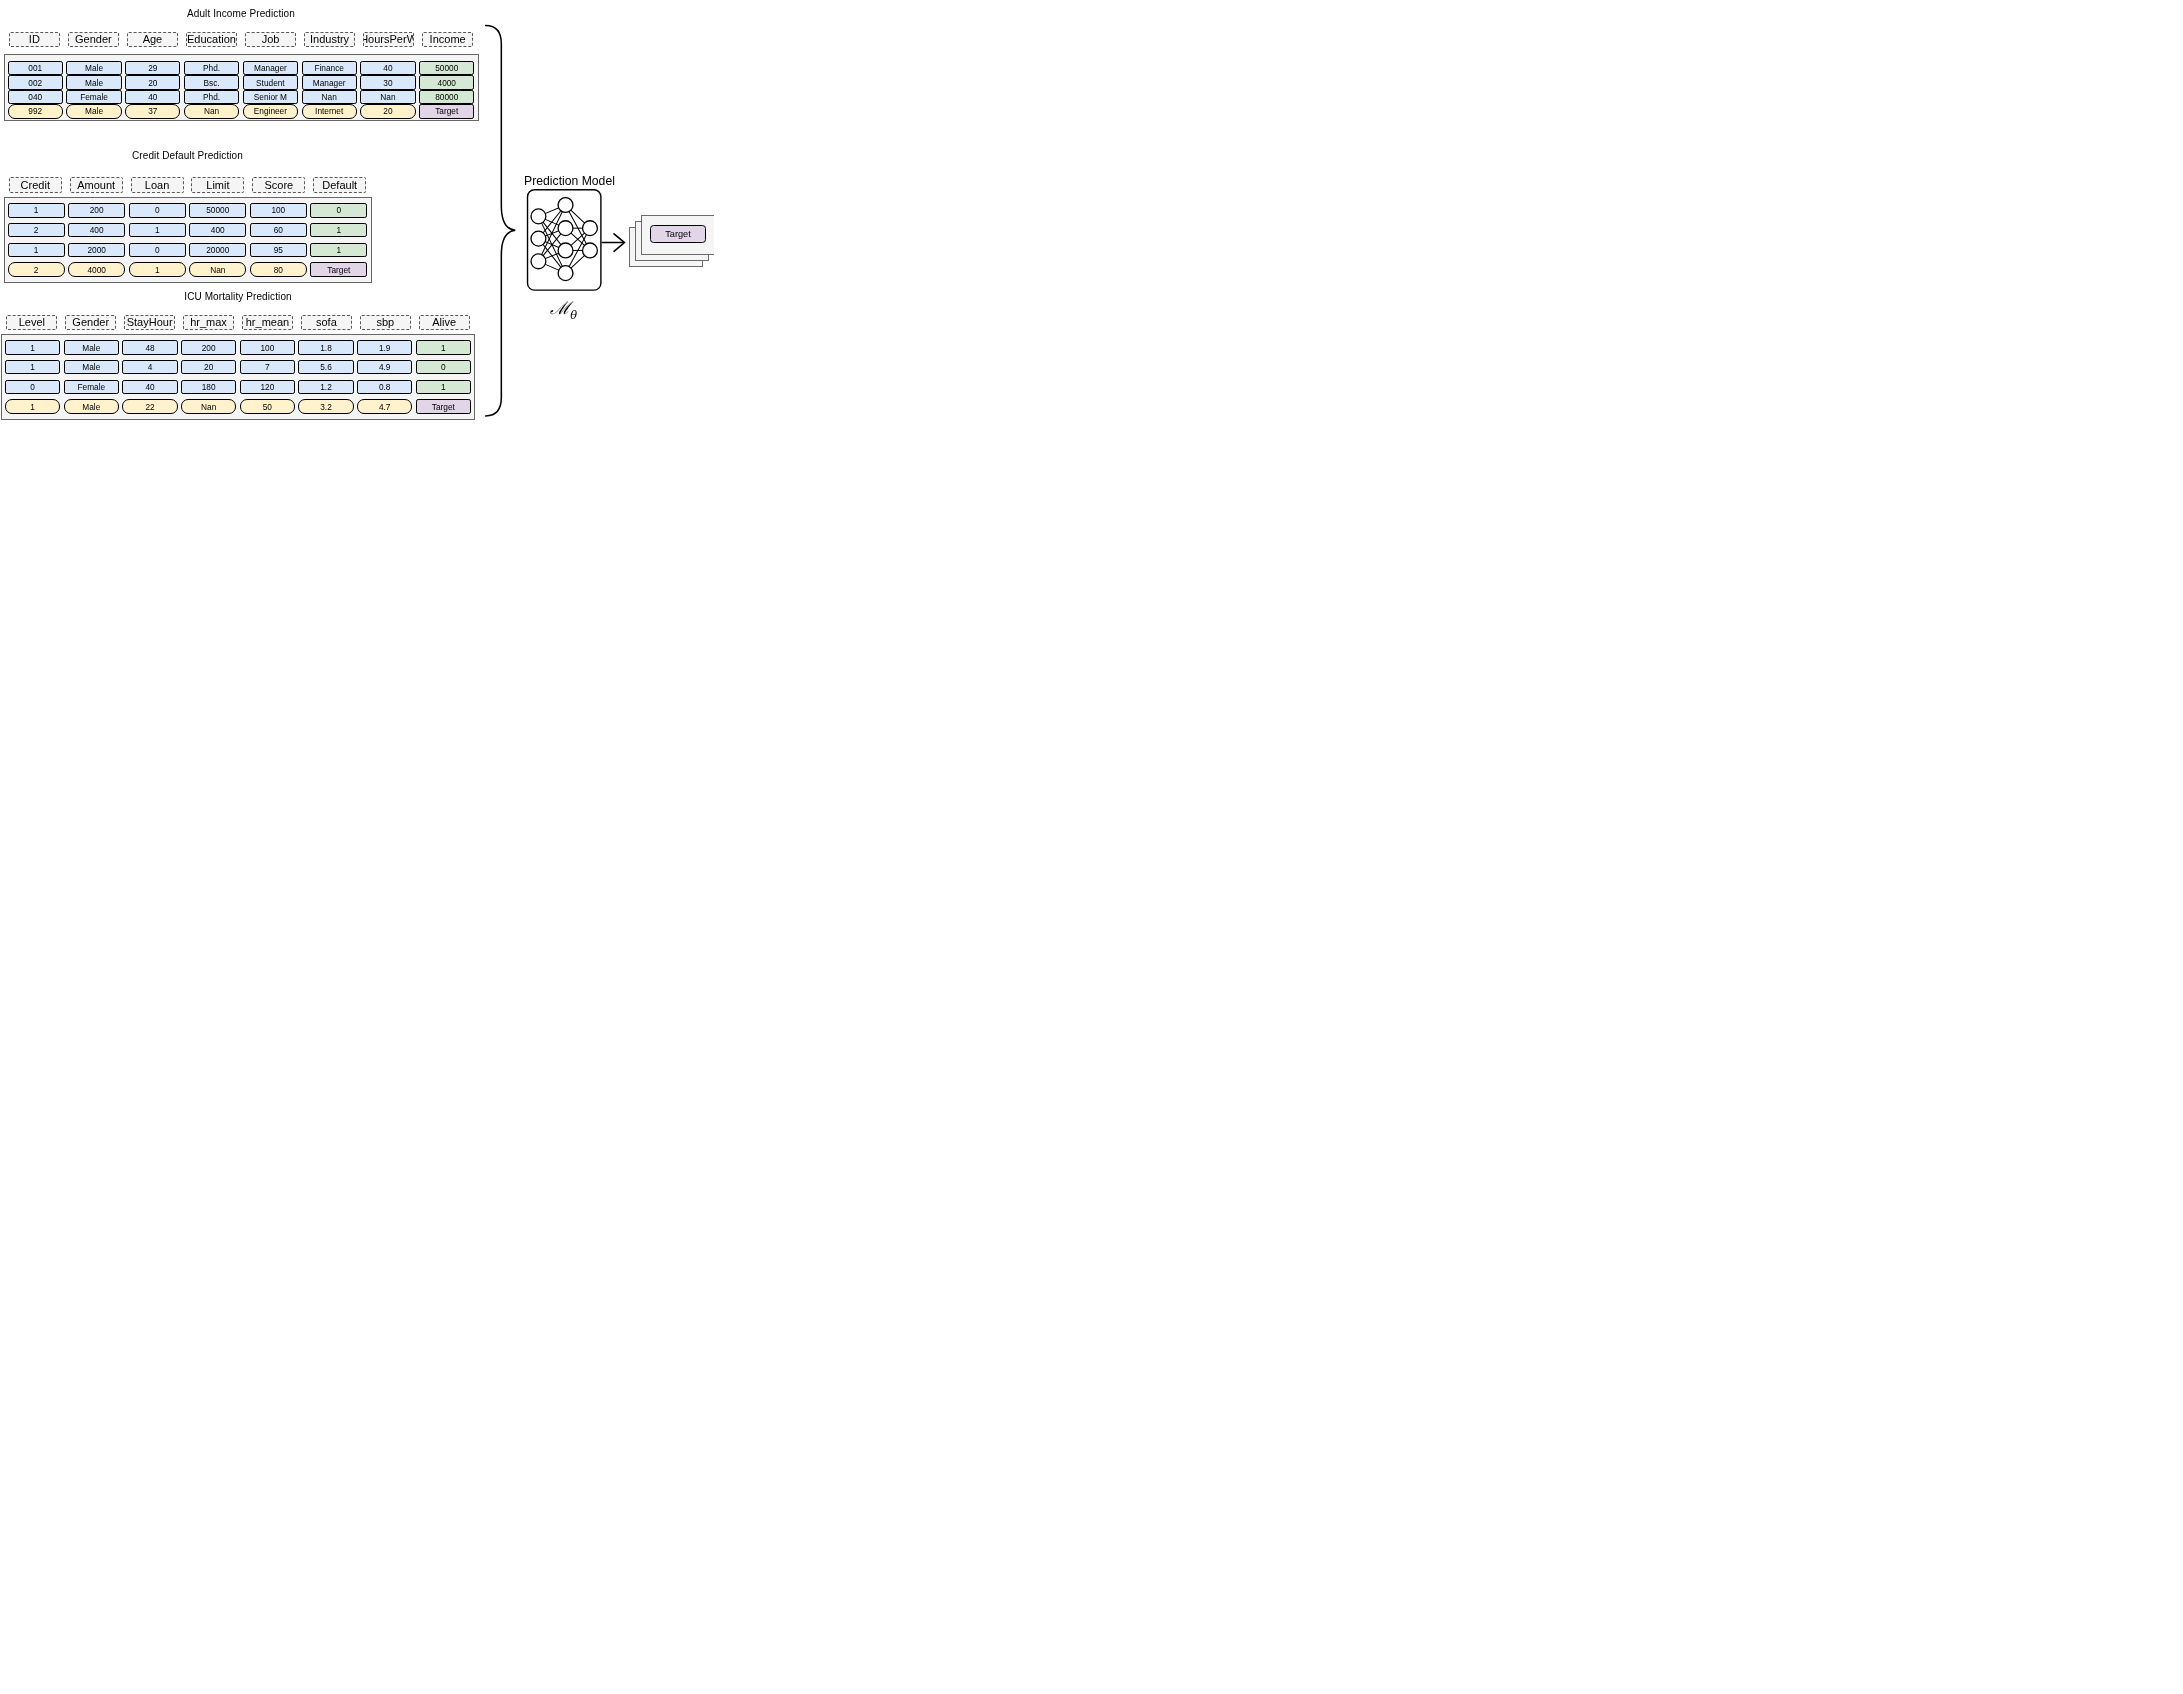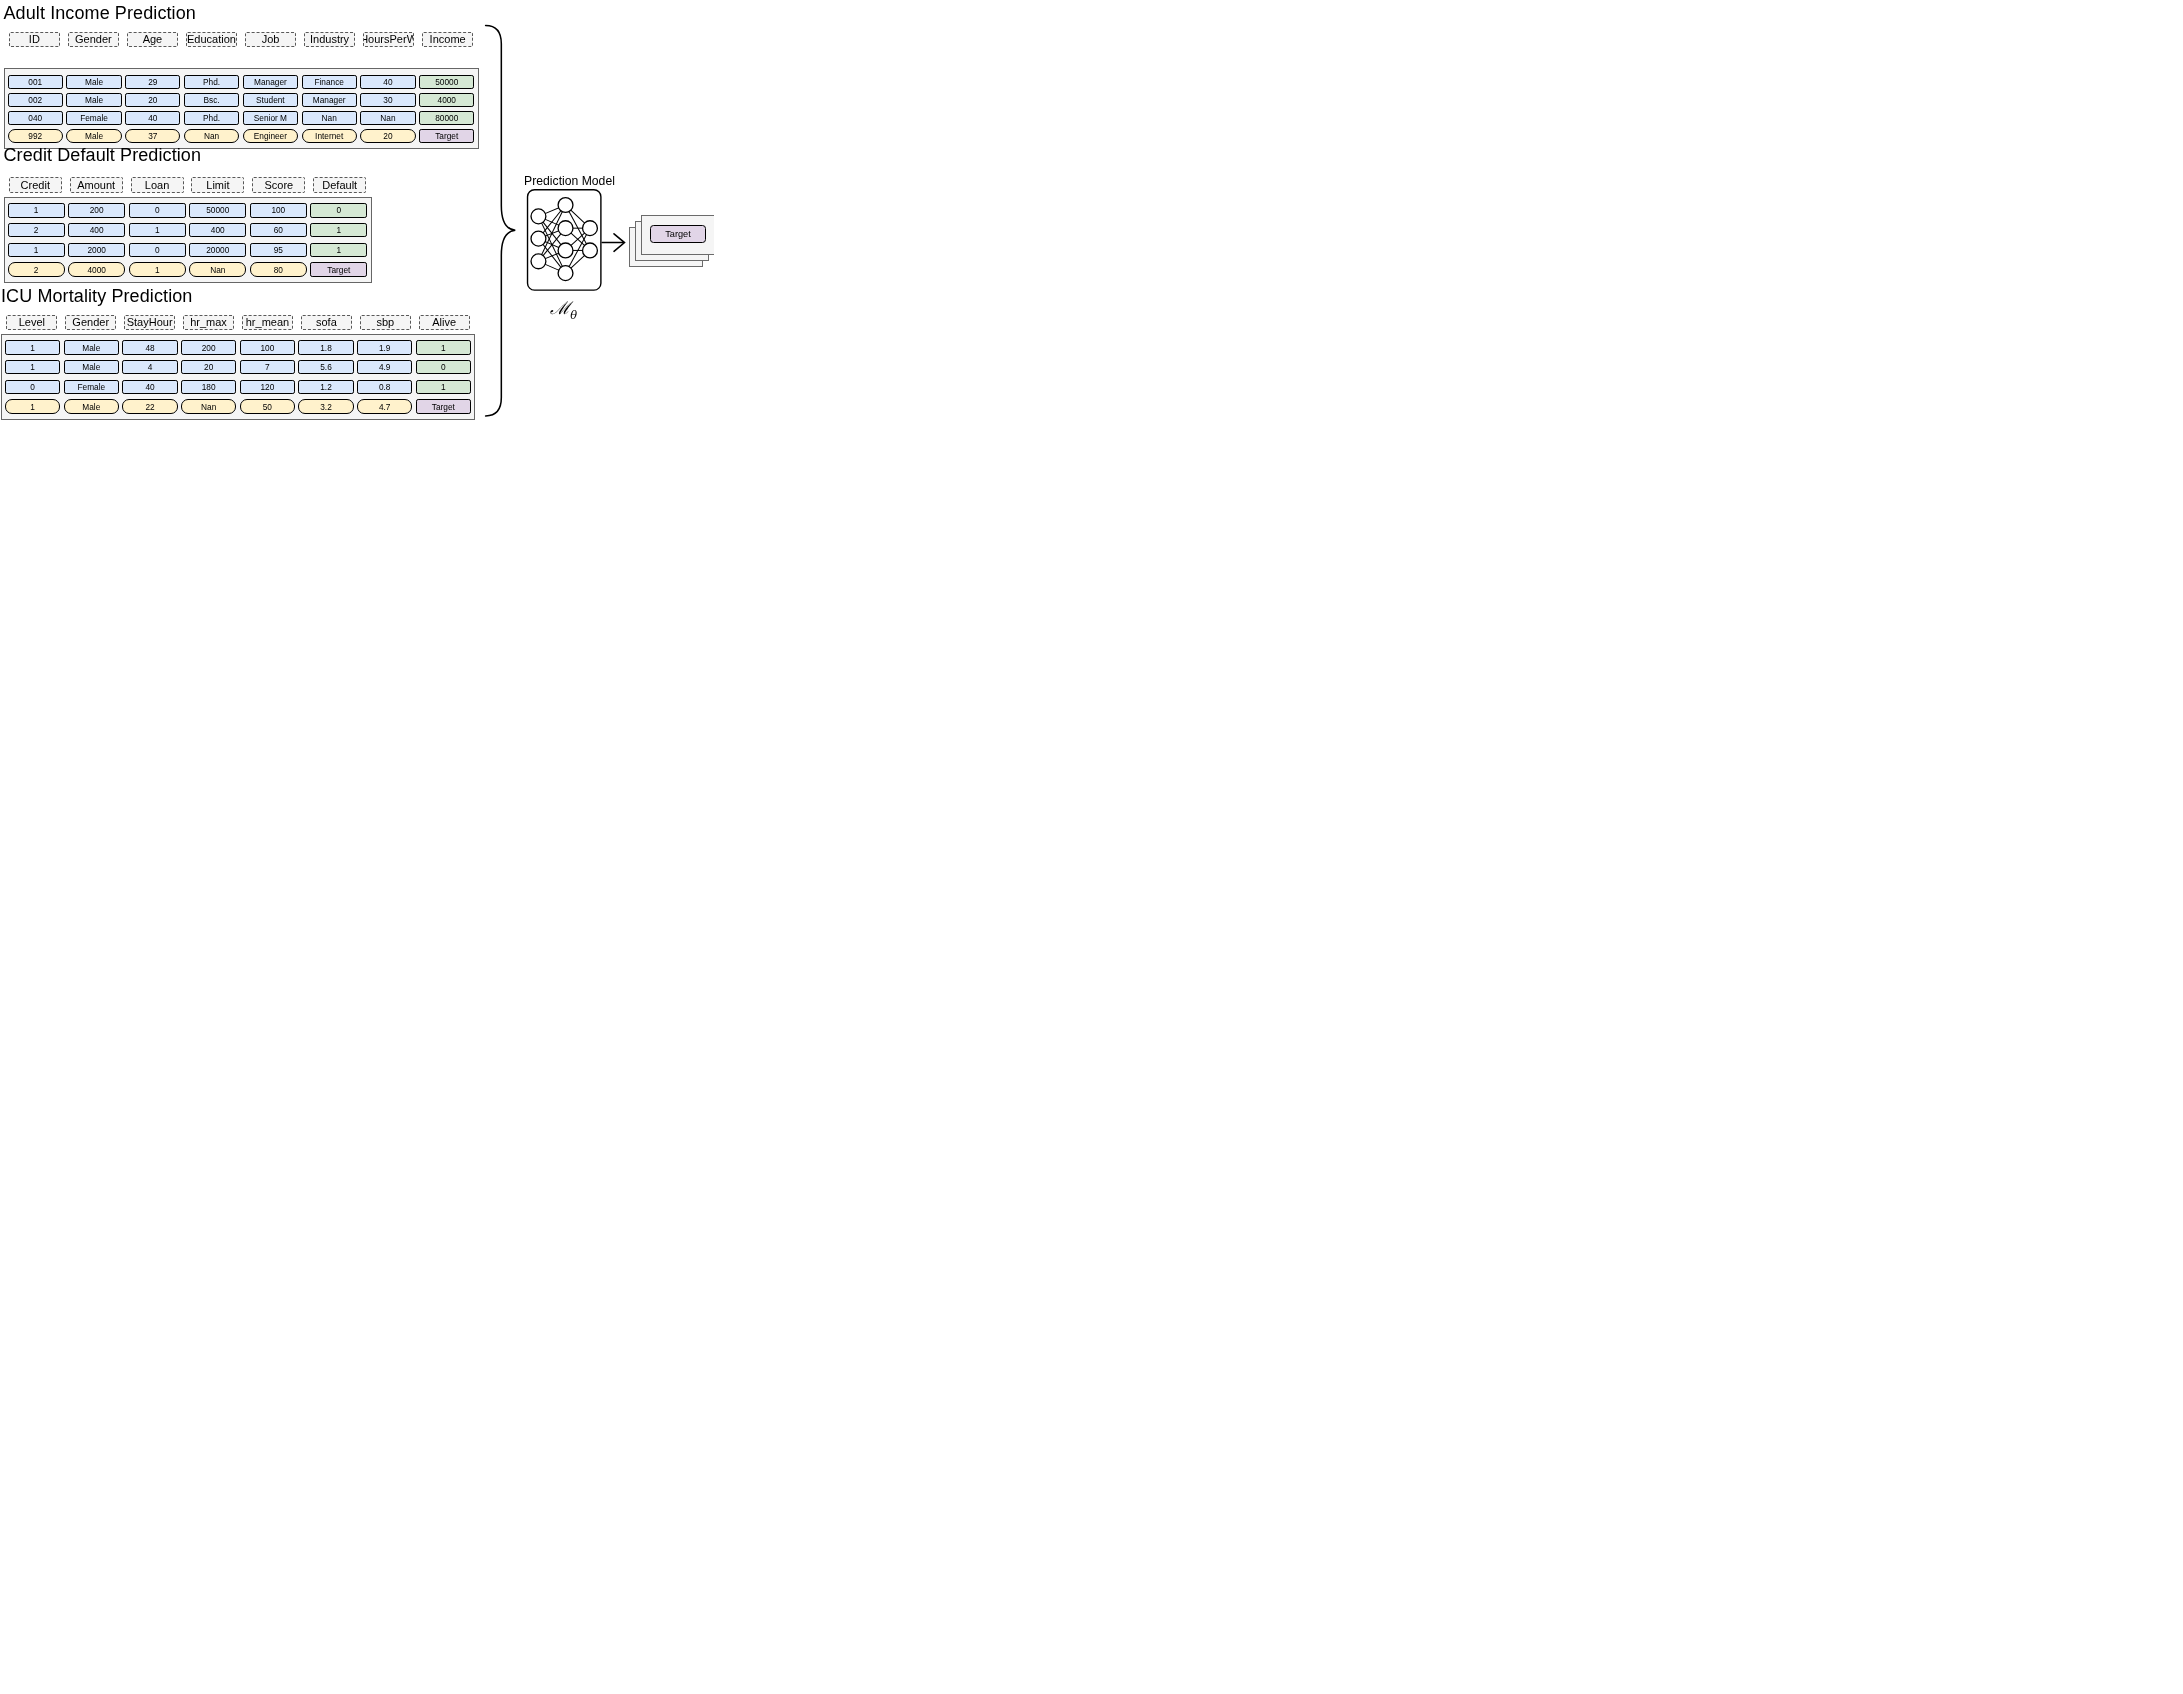--- a/index.html
+++ b/index.html
@@ -5,39 +5,39 @@
   html,body{margin:0;padding:0;background:#ffffff;}
   .diagram{
     position:relative; width:714px; height:424px; overflow:hidden;
     background:#ffffff; font-family:"Liberation Sans", sans-serif; color:#000;
   }
   
   .tbl{position:absolute;}
   #t0{left:3.5px;  top:6.1px;  width:475px;}
   #t1{left:3.5px;  top:148px; width:368px;}
   #t2{left:1px;  top:289px; width:474px;}
-  .tbl-title{height:15px; line-height:15px; text-align:left; font-size:18px; letter-spacing:0.1px;}
+  .tbl-title{height:15px; line-height:15px; text-align:center; font-size:10px; letter-spacing:0.1px;}
   .hdr-row{display:grid; column-gap:3.5px; padding:0 3.1px;}
   #t0 .hdr-row{margin-top:10.5px;} #t1 .hdr-row{margin-top:14px;} #t2 .hdr-row{margin-top:10.5px;}
   .cols-8{grid-template-columns:repeat(8,1fr);}
   .cols-6{grid-template-columns:repeat(6,1fr);}
   .hdr-cell{
     box-sizing:border-box; height:15.7px; margin:0 2.2px;
     border:1.3px dashed var(--header-border,#595959); border-radius:1.7px;
     background:var(--panel-fill,#f5f5f5);
     display:flex; align-items:center; justify-content:center;
     font-size:11px; white-space:nowrap; overflow:hidden;
   }
   .container{
     box-sizing:border-box; background:var(--panel-fill,#f5f5f5);
     border:1.3px solid var(--panel-border,#666666);
     padding:5.7px 3.1px 4.8px;
     display:flex; flex-direction:column; justify-content:space-between;
   }
-  #t0 .container{margin-top:21px; height:81px;}
+  #t0 .container{margin-top:7px; height:67px;}
   #t1 .container{margin-top:3.9px;  height:86px;}
   #t2 .container{margin-top:3.5px;  height:86px;}
   .row{display:grid; column-gap:3.5px;}
   .cell{
     box-sizing:border-box; height:14.4px;
     border:1.1px solid var(--cell-border,#000000); border-radius:2.2px;
     display:flex; align-items:center; justify-content:center;
     font-size:8.3px; white-space:nowrap;
   }
   .cell.blue  {background:var(--feature-fill,#dae8fc);}

